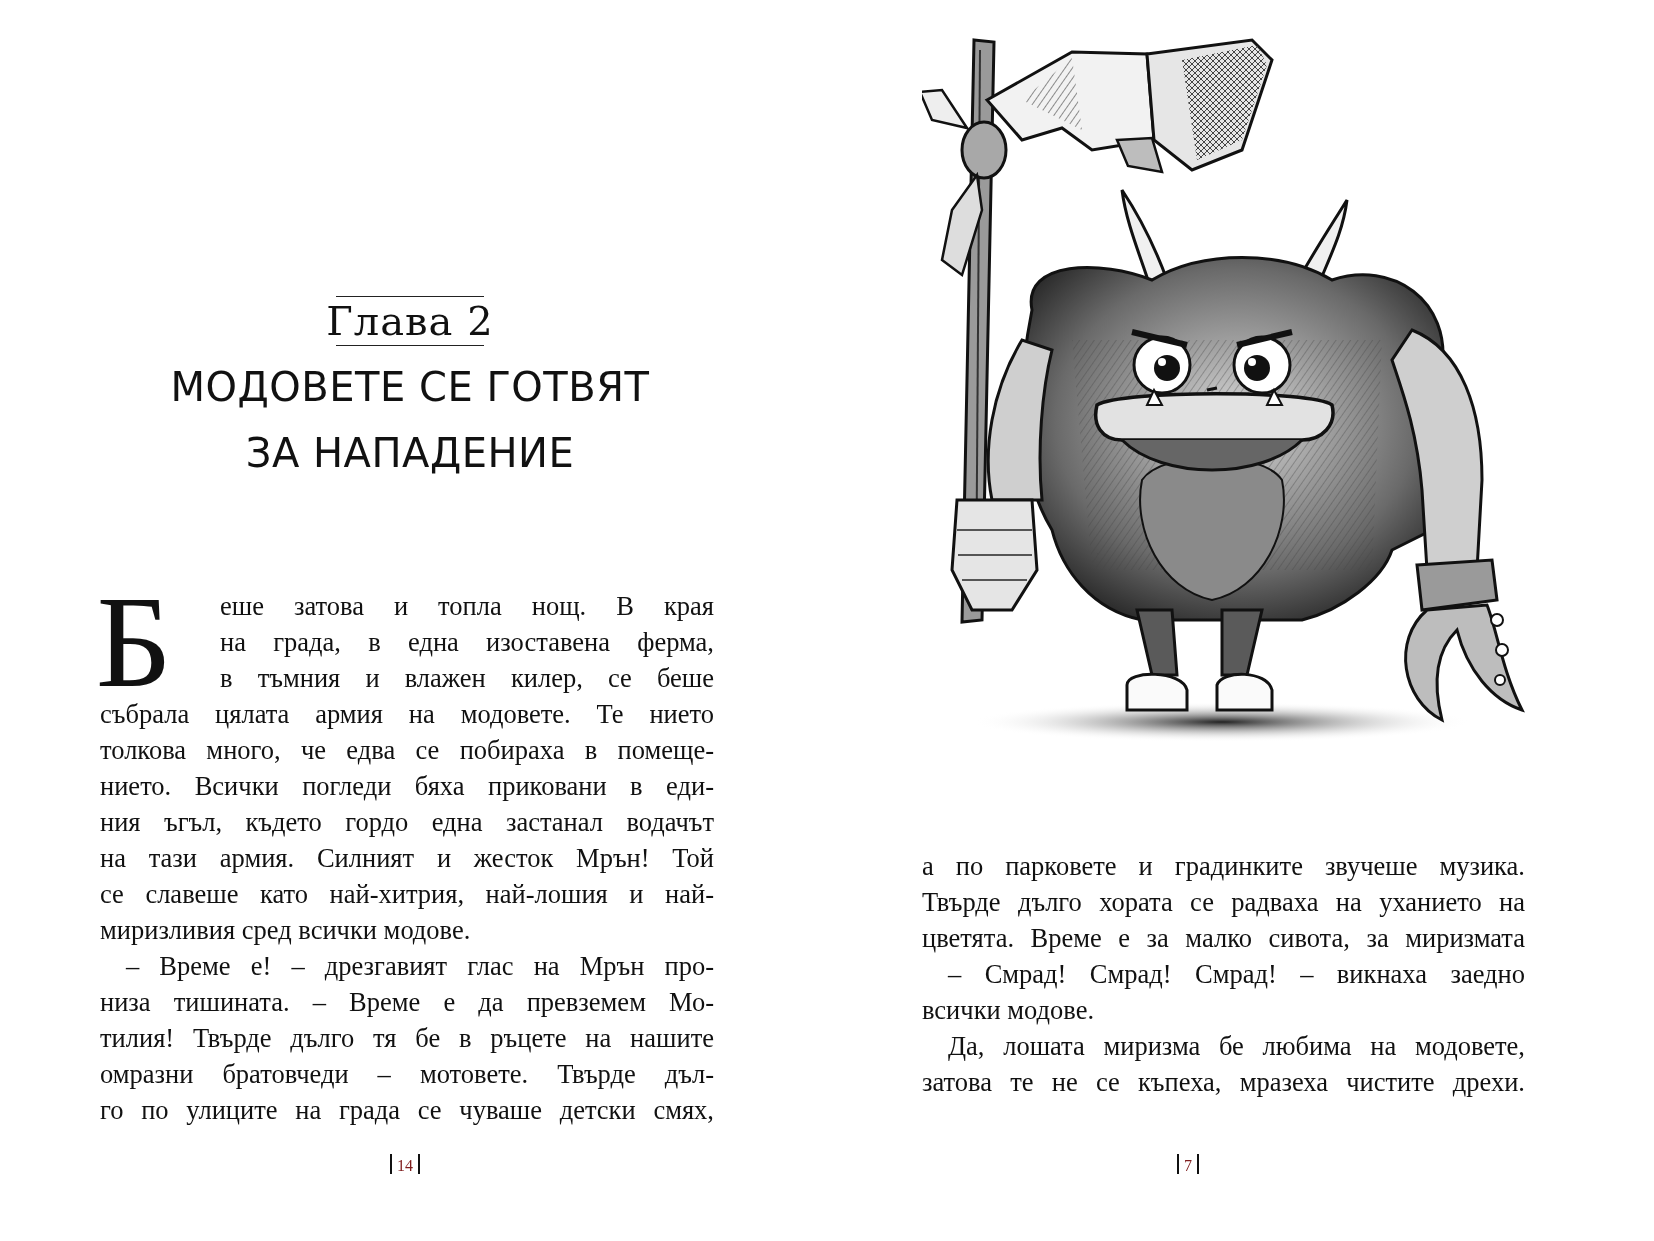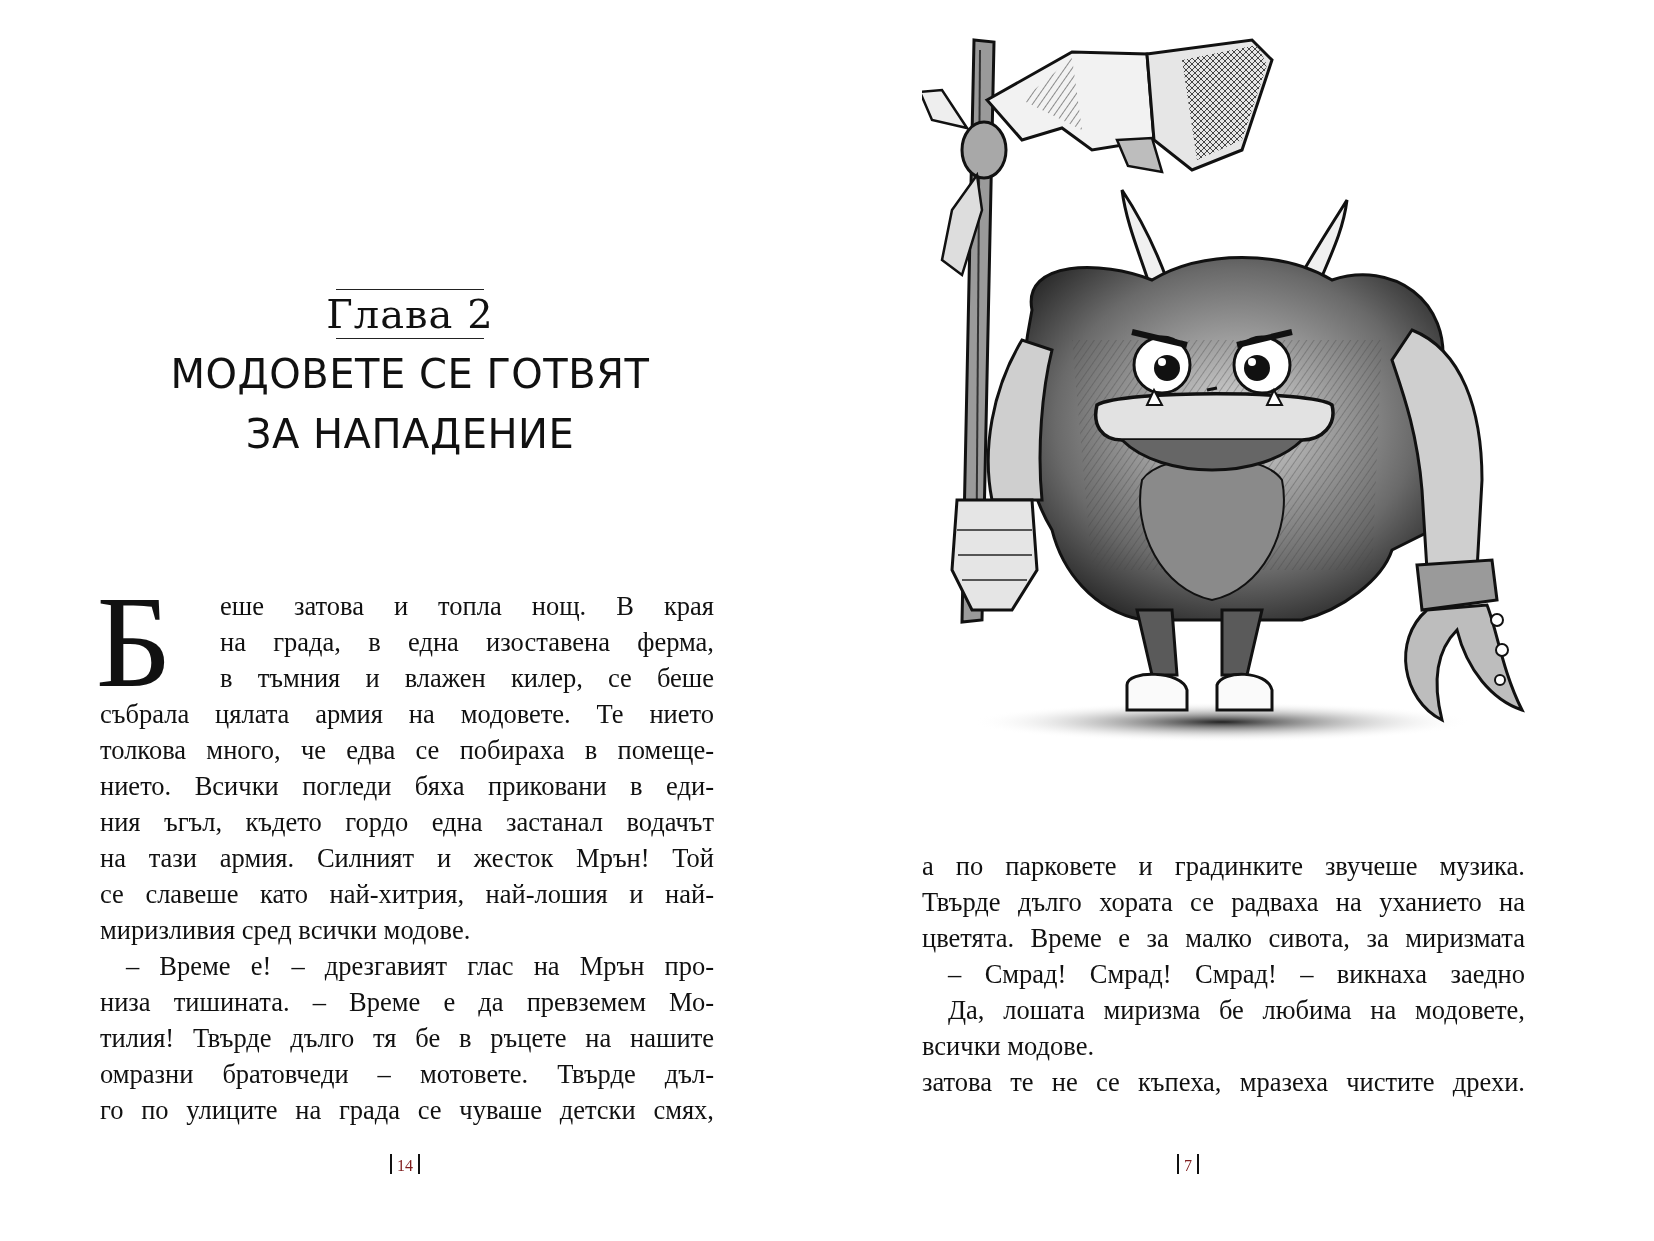--- a/index.html
+++ b/index.html
@@ -1,25 +1,25 @@
 <!DOCTYPE html>
 <html><head>
 <meta charset="utf-8">
 <style>
   html, body { margin: 0; padding: 0; background: #ffffff; }
   body { width: 1654px; height: 1241px; position: relative; overflow: hidden; color: #111; }
   .page { position: absolute; top: 0; height: 1241px; }
   .page-left { left: 0; width: 827px; }
   .page-right { left: 827px; width: 827px; }
 
-  .chapter-block { position: absolute; left: 100px; width: 620px; top: 283px; text-align: center; }
+  .chapter-block { position: absolute; left: 100px; width: 620px; top: 290px; text-align: center; }
   .chapter-label-wrap { display: inline-block; position: relative; padding: 6px 4px 4px; }
   .rule { height: 1px; background: #222; width: 148px; margin: 0 auto; }
   .chapter-label { font-family: "DejaVu Serif", serif; font-size: 40px; line-height: 48px; letter-spacing: 1px; color: #111; }
-  .chapter-title { font-family: "DejaVu Sans", sans-serif; font-size: 40px; line-height: 58px; color: #111; margin-top: 2px; letter-spacing: 0.5px; }
+  .chapter-title { font-family: "DejaVu Sans", sans-serif; font-size: 40px; line-height: 58px; color: #111; margin-top: 8px; letter-spacing: 0.5px; }
 
   .body-text { position: absolute; font-family: "Liberation Serif", serif; font-size: 26.5px; line-height: 36px; color: #111; text-align: justify; hyphens: none; }
   .left-text { left: 100px; top: 588px; width: 614px; }
   .right-text { left: 95px; top: 848px; width: 603px; }
   .line { display: block; text-align-last: justify; white-space: nowrap; }
   .line.last { text-align-last: left; }
   .indent { padding-left: 26px; }
   .dropcap-line { padding-left: 120px; }
 
   .dropcap { position: absolute; left: -4px; top: -6px; font-family: "Liberation Serif", serif; font-size: 132px; line-height: 120px; color: #111; }
@@ -144,21 +144,21 @@
       <path d="M205 675 C205 660 260 660 265 680 L265 700 L205 700 Z" fill="#fafafa" stroke="#111" stroke-width="3"></path>
       <path d="M295 675 C300 660 345 660 350 680 L350 700 L295 700 Z" fill="#fafafa" stroke="#111" stroke-width="3"></path>
     </svg>
   </div>
 
   <div class="body-text right-text">
     <span class="line">а по парковете и градинките звучеше музика.</span>
     <span class="line">Твърде дълго хората се радваха на уханието на</span>
     <span class="line">цветята. Време е за малко сивота, за миризмата</span>
     <span class="line indent">– Смрад! Смрад! Смрад! – викнаха заедно</span>
+    <span class="line last">всички модове.</span>
     <span class="line indent">Да, лошата миризма бе любима на модовете,</span>
-    <span class="line last">всички модове.</span>
     <span class="line">затова те не се къпеха, мразеха чистите дрехи.</span>
   </div>
 
   <div class="page-number pn-right">
     <span class="bar"></span><span>7</span><span class="bar"></span>
   </div>
 </div>
 
 </body></html>

